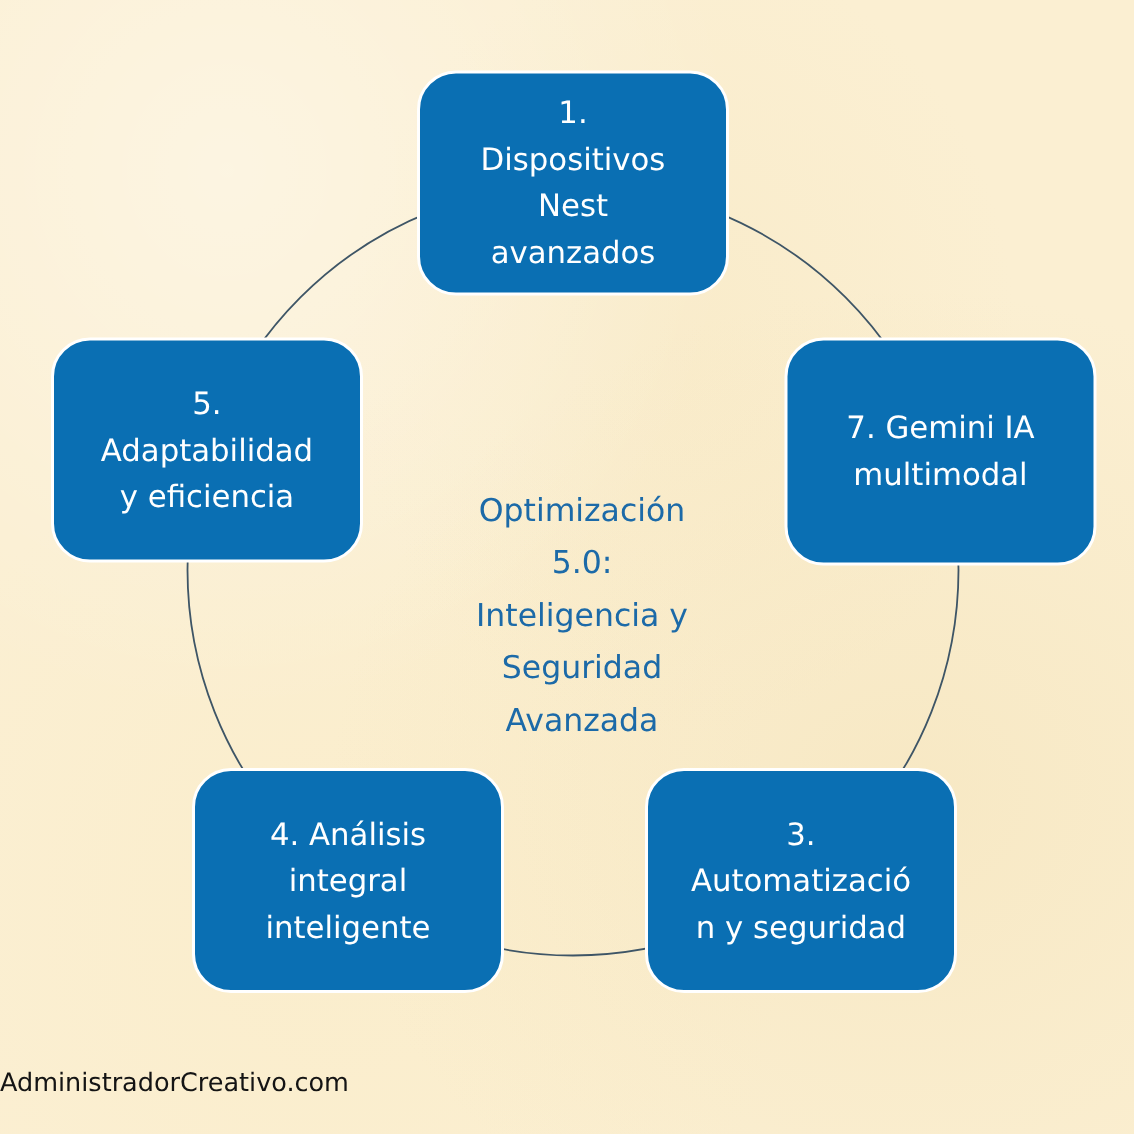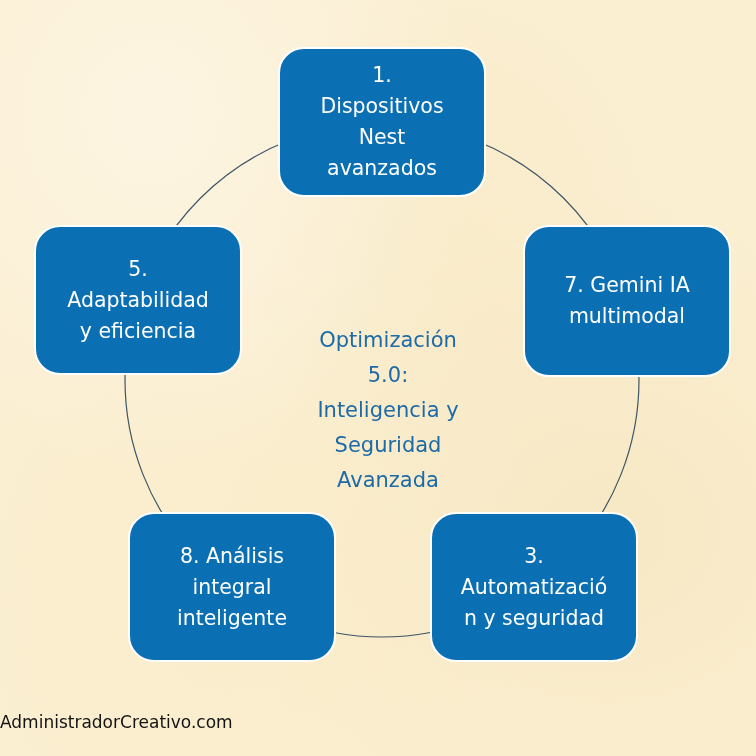--- a/index.html
+++ b/index.html
@@ -59,20 +59,20 @@
 
 <div class="node" id="n1">1.
 Dispositivos
 Nest
 avanzados</div>
 <div class="node" id="n2">7. Gemini IA
 multimodal</div>
 <div class="node" id="n3">3.
 Automatizació
 n y seguridad</div>
-<div class="node" id="n4">8. Análisis
+<div class="node" id="n4">4. Análisis
 integral
 inteligente</div>
 <div class="node" id="n5">5.
 Adaptabilidad
 y eficiencia</div>
 
 <div class="footer">AdministradorCreativo.com</div>
 
 </body></html>

